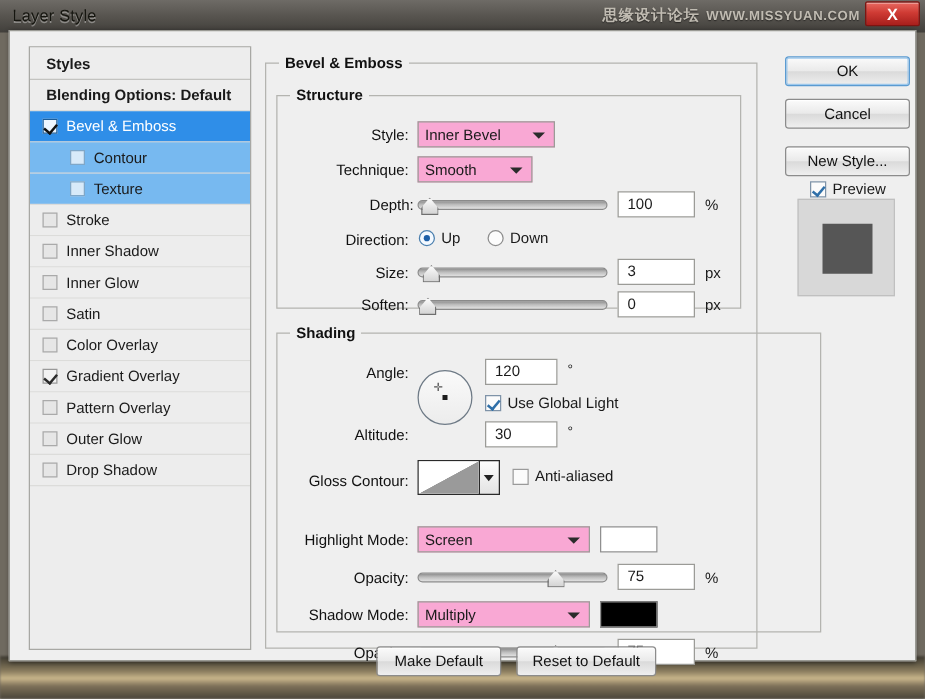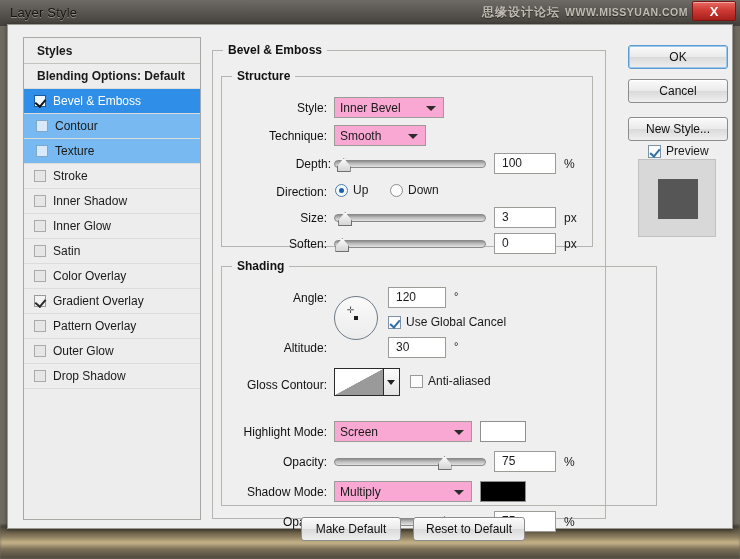--- a/index.html
+++ b/index.html
@@ -82,21 +82,21 @@
   #styles-list { padding:0; }
   .style-row {
     display:flex; align-items:center; height:25px;
     padding-left:10px;
     border-bottom:1px solid #dcdcda;
     background:#ededed;
   }
   .style-row.blend { font-weight:bold; padding-left:13px; }
   .style-row.sel { background:#2f8ee8; color:#fff; }
   .style-row.sel-child { background:#77b9f0; }
-  .style-row.sub { padding-left:12px; }
+  .style-row.sub { padding-left:32px; }
   .style-row .lbl { white-space:nowrap; }
   .cbx {
     width:12px; height:12px; margin-right:7px;
     background:#f2f2f2; border:1px solid #999;
     display:inline-block; position:relative; flex:0 0 auto;
   }
   .cbx.light { background:#e6e6e6; border-color:#aaa; }
   .cbx.on::after {
     content:""; position:absolute; left:2px; top:1px;
     width:5px; height:8px; border:solid #2a2a2a;
@@ -387,21 +387,21 @@
         <div class="rlabel" style="left:0;top:14px;width:105px;">Angle:</div>
         <div id="angle-dial" style="left:112px;top:23px;">
           <span class="marker">✛</span>
           <span class="center"></span>
         </div>
         <div class="num" style="left:166px;top:14px;width:58px;">120</div>
         <div class="unit" style="left:232px;top:12px;font-size:11px;">°</div>
 
         <div class="chkrow" style="left:166px;top:42px;">
           <span class="cbx2 on"></span>
-          <span>Use Global Cancel</span>
+          <span>Use Global Light</span>
         </div>
 
         <div class="rlabel" style="left:0;top:64px;width:105px;">Altitude:</div>
         <div class="num" style="left:166px;top:64px;width:58px;">30</div>
         <div class="unit" style="left:232px;top:62px;font-size:11px;">°</div>
 
         <div class="rlabel" style="left:-8px;top:101px;width:113px;">Gloss Contour:</div>
         <div id="gloss-swatch" style="left:112px;top:95px;">
           <div class="ramp"></div>
         </div>

